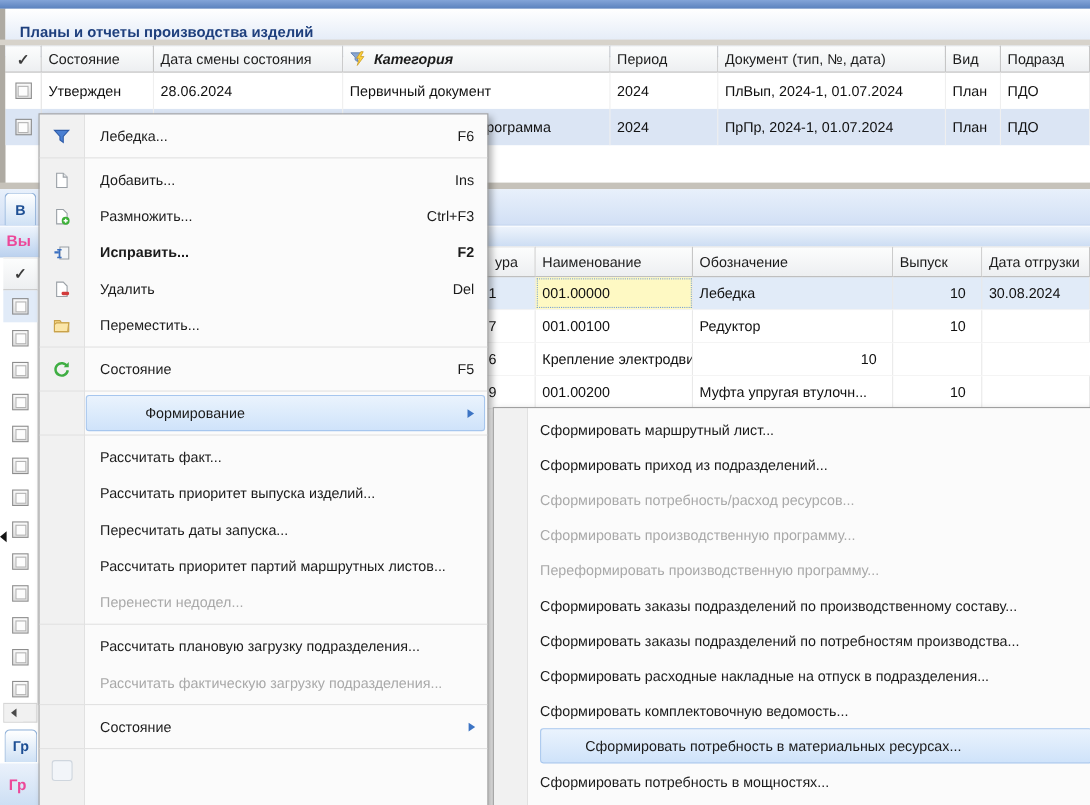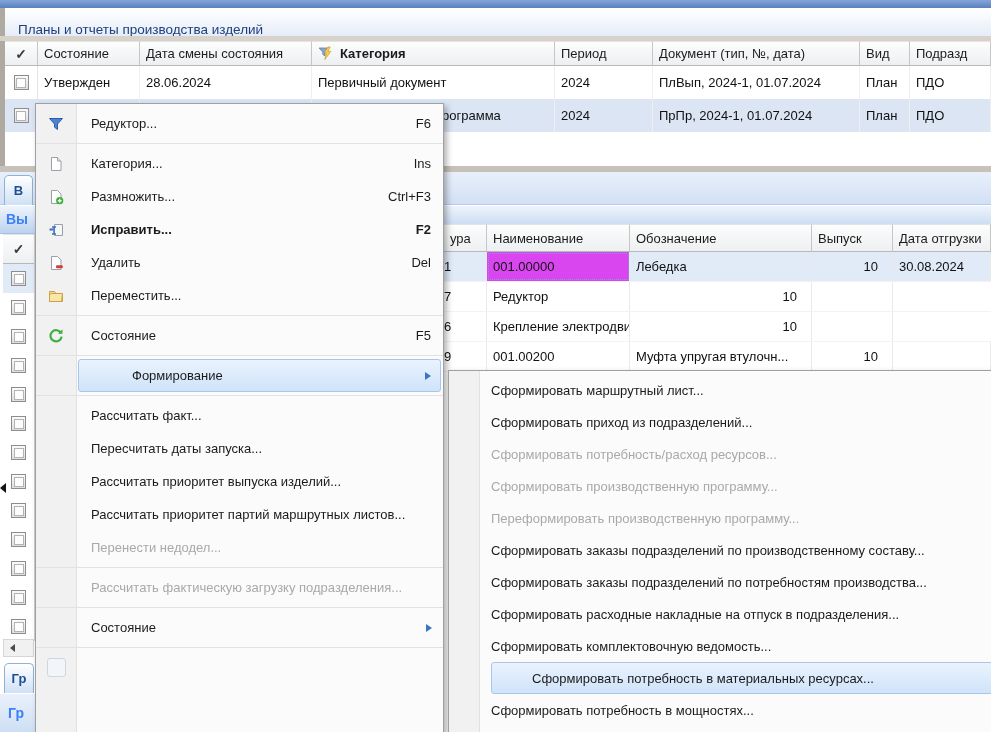--- a/index.html
+++ b/index.html
@@ -6,21 +6,21 @@
   body{width:991px;height:732px;overflow:hidden;position:relative;background:#fff;
        font-family:"Liberation Sans",sans-serif;font-size:13px;color:#111;}
   .abs{position:absolute;}
 
   
   .topstrip{left:0;top:0;width:991px;height:8px;background:linear-gradient(#83a4d8,#5a81bd);}
   .leftstrip{left:0;top:8px;width:5px;height:160px;background:#aeaaa2;}
   .titlebar{left:5px;top:8px;width:986px;height:44px;box-sizing:border-box;
             background:linear-gradient(#ffffff,#d8e3f4);border-bottom:1px solid #b5c4dc;
             display:flex;align-items:center;padding-left:13px;
-            color:#1e3f7d;font-weight:normal;font-size:13.5px;}
+            color:#1e3f7d;font-weight:bold;font-size:13.5px;}
   .graygap{left:0;top:36px;width:991px;height:5px;background:#d7d3cb;}
 
   
   .grid{display:grid;}
   .t1cols{grid-template-columns:33px 102px 172px 243px 98px 207px 50px 1fr;}
   .t2cols{grid-template-columns:47px 143px 182px 81px 1fr;}
   .hcell{background:linear-gradient(#fcfdfd,#edeff1);border-right:1px solid #c6c6c6;
          border-bottom:1px solid #b9b9b9;border-top:1px solid #e4e4e4;
          display:flex;align-items:center;padding:0 6px;box-sizing:border-box;
          white-space:nowrap;overflow:hidden;color:#1c1c1c;}
@@ -29,37 +29,37 @@
         border-right:1px solid #efefef;white-space:nowrap;overflow:hidden;}
   .t1{left:5px;top:41px;width:986px;}
   .t1 .row{height:33px;background:#fff;}
   .t1 .row.sel{background:#dbe5f4;}
   .t1 .hdr{height:25px;}
   .t2{left:440px;top:224px;width:551px;background:#fff;}
   .t2 .hdr{height:28px;}
   .t2 .row{height:29px;background:#fff;border-bottom:1px solid #f3f3f3;}
   .t2 .row.sel{background:#e1ebf8;}
   .t2 .cell{border-right:1px solid #e9e9e9;}
-  .selcell{background:#d946ef;outline:1px dotted #7aa2d4;outline-offset:-2px;}
+  .selcell{background:#fef9c3;outline:1px dotted #7aa2d4;outline-offset:-2px;}
   .num{justify-content:flex-end;padding-right:14px;}
   .checkmark{font-weight:bold;color:#3c3c3c;font-size:14px;}
 
   
   .cb{width:15px;height:15px;border:1px solid #8d8d8d;box-sizing:border-box;
       background:linear-gradient(#fafafa,#dedede);display:flex;align-items:center;justify-content:center;}
   .cbi{width:8px;height:8px;background:#fdfdfd;border:1px solid #b3b3b3;}
 
   
   .bandA{left:0;top:172px;width:991px;height:33px;background:linear-gradient(#e8f0fb,#d2e0f5);border-bottom:1px solid #b6cceb;box-sizing:border-box;}
   .bandB{left:0;top:206px;width:991px;height:28px;background:linear-gradient(#eef4fc,#bcd2ef);border-bottom:1px solid #a8c2e4;box-sizing:border-box;}
   .tab{box-sizing:border-box;border:1px solid #8fb0d8;border-bottom:none;border-radius:5px 5px 0 0;
        background:linear-gradient(#ffffff,#cfe1f5);display:flex;align-items:center;justify-content:center;
        color:#1e4f94;font-weight:bold;}
   .tabV{left:4px;top:175px;width:29px;height:30px;}
-  .bigblue{color:#3b82f6;font-weight:bold;font-size:14px;}
+  .bigblue{color:#ec4899;font-weight:bold;font-size:14px;}
 
   
   .lp{left:3px;top:234px;width:31px;background:#fff;border-right:1px solid #cfcfcf;}
   .lp .lph{height:28px;background:linear-gradient(#fcfdfd,#edeff1);border-bottom:1px solid #b9b9b9;border-top:1px solid #e4e4e4;display:flex;align-items:center;justify-content:center;}
   .lp .lpr{height:29px;display:flex;align-items:center;justify-content:center;}
   .lp .lpr.sel{background:#e1ebf8;}
   .lsb{left:3px;top:639px;width:31px;height:18px;background:#f1f1f1;border:1px solid #d6d6d6;box-sizing:border-box;display:flex;align-items:center;}
   .sbbtn{width:17px;height:16px;display:flex;align-items:center;justify-content:center;background:#f1f1f1;}
   .tri-l{width:0;height:0;border-top:4px solid transparent;border-bottom:4px solid transparent;border-right:5px solid #4a4a4a;}
   .botband{left:0;top:694px;width:38px;height:38px;background:linear-gradient(#eaf1fb,#cddff4);}
@@ -105,21 +105,21 @@
       </div>
     <div class="hcell">Состояние</div>
     <div class="hcell">Дата смены состояния</div>
     <div class="hcell">
       <span style="margin-right:7px;display:inline-flex;">
         <svg width="15" height="15" viewBox="0 0 15 15">
             <path d="M1 2 h10 l-4 4 v4 l-2.2-1.6 V6 z" fill="#8aa6cf" stroke="#5f7eae" stroke-width=".8"></path>
             <polygon points="10,1 6.2,7 8.6,7 6.8,13.5 12.8,5.4 9.8,5.4 12.2,1" fill="#ffd23c" stroke="#c79a22" stroke-width=".7"></polygon>
           </svg>
       </span>
-      <span style="font-weight:bold;">Категория</span>
+      <span style="font-weight:bold;font-style:italic;">Категория</span>
     </div>
     <div class="hcell">Период</div>
     <div class="hcell">Документ (тип, №, дата)</div>
     <div class="hcell">Вид</div>
     <div class="hcell">Подразд</div>
   </div>
   <div class="grid t1cols row">
     <div class="cell" style="justify-content:center;border-right:1px solid #e3e3e3;">
         <span class="cb">
           <span class="cbi"></span>
@@ -249,20 +249,21 @@
   </div>
   <div class="grid t2cols row sel">
     <div class="cell" style="padding-left:4px;">1</div>
     <div class="cell selcell">001.00000</div>
     <div class="cell">Лебедка</div>
     <div class="cell num">10</div>
     <div class="cell">30.08.2024</div>
   </div>
   <div class="grid t2cols row">
     <div class="cell" style="padding-left:4px;">7</div>
+    <div class="cell">001.00100</div>
     <div class="cell">Редуктор</div>
     <div class="cell num">10</div>
     <div class="cell"></div>
   </div>
   <div class="grid t2cols row">
     <div class="cell" style="padding-left:4px;">6</div>
     <div class="cell">Крепление электродвиг...</div>
     <div class="cell num">10</div>
     <div class="cell"></div>
   </div>
@@ -275,32 +276,32 @@
   </div>
 </div>
 
 <div class="abs menu cmenu">
   <div class="mi">
     <span class="mic">
         <svg width="16" height="16" viewBox="0 0 16 16">
           <path d="M1.5 2.5 h13 l-5 5.5 v5.5 l-3 -2.3 v-3.2 z" fill="#4b80d2" stroke="#2f5ca8"></path>
         </svg>
       </span>
-    <span class="mil">Редуктор...</span>
+    <span class="mil">Лебедка...</span>
     <span class="mis">F6</span>
   </div>
   <div class="msep"></div>
   <div class="mi">
     <span class="mic">
         <svg width="16" height="16" viewBox="0 0 16 16">
           <path d="M3.5 1.5 h6 l3.5 3.5 v9.5 h-9.5 z" fill="#fff" stroke="#9aa0a6"></path>
           <path d="M9.5 1.5 v3.5 h3.5" fill="#e8eaed" stroke="#9aa0a6"></path>
         </svg>
       </span>
-    <span class="mil">Категория...</span>
+    <span class="mil">Добавить...</span>
     <span class="mis">Ins</span>
   </div>
   <div class="mi">
     <span class="mic">
         <svg width="16" height="16" viewBox="0 0 16 16">
           <path d="M3.5 1.5 h6 l3.5 3.5 v9.5 h-9.5 z" fill="#fff" stroke="#9aa0a6"></path>
           <circle cx="11.7" cy="11.7" r="3.6" fill="#3db039"></circle>
           <path d="M11.7 9.8 v3.8 M9.8 11.7 h3.8" stroke="#fff" stroke-width="1.4"></path>
         </svg>
       </span>
@@ -352,32 +353,35 @@
   <div class="msep"></div>
   <div class="mi hl">
     <span class="mil">Формирование</span>
     <span class="arr"></span>
   </div>
   <div class="msep"></div>
   <div class="mi">
       <span class="mil">Рассчитать факт...</span>
     </div>
   <div class="mi">
+      <span class="mil">Рассчитать приоритет выпуска изделий...</span>
+    </div>
+  <div class="mi">
       <span class="mil">Пересчитать даты запуска...</span>
-    </div>
-  <div class="mi">
-      <span class="mil">Рассчитать приоритет выпуска изделий...</span>
     </div>
   <div class="mi">
       <span class="mil">Рассчитать приоритет партий маршрутных листов...</span>
     </div>
   <div class="mi dis">
       <span class="mil">Перенести недодел...</span>
     </div>
   <div class="msep"></div>
+  <div class="mi">
+      <span class="mil">Рассчитать плановую загрузку подразделения...</span>
+    </div>
   <div class="mi dis">
       <span class="mil">Рассчитать фактическую загрузку подразделения...</span>
     </div>
   <div class="msep"></div>
   <div class="mi">
     <span class="mil">Состояние</span>
     <span class="arr"></span>
   </div>
   <div class="msep"></div>
   <div class="mi">

